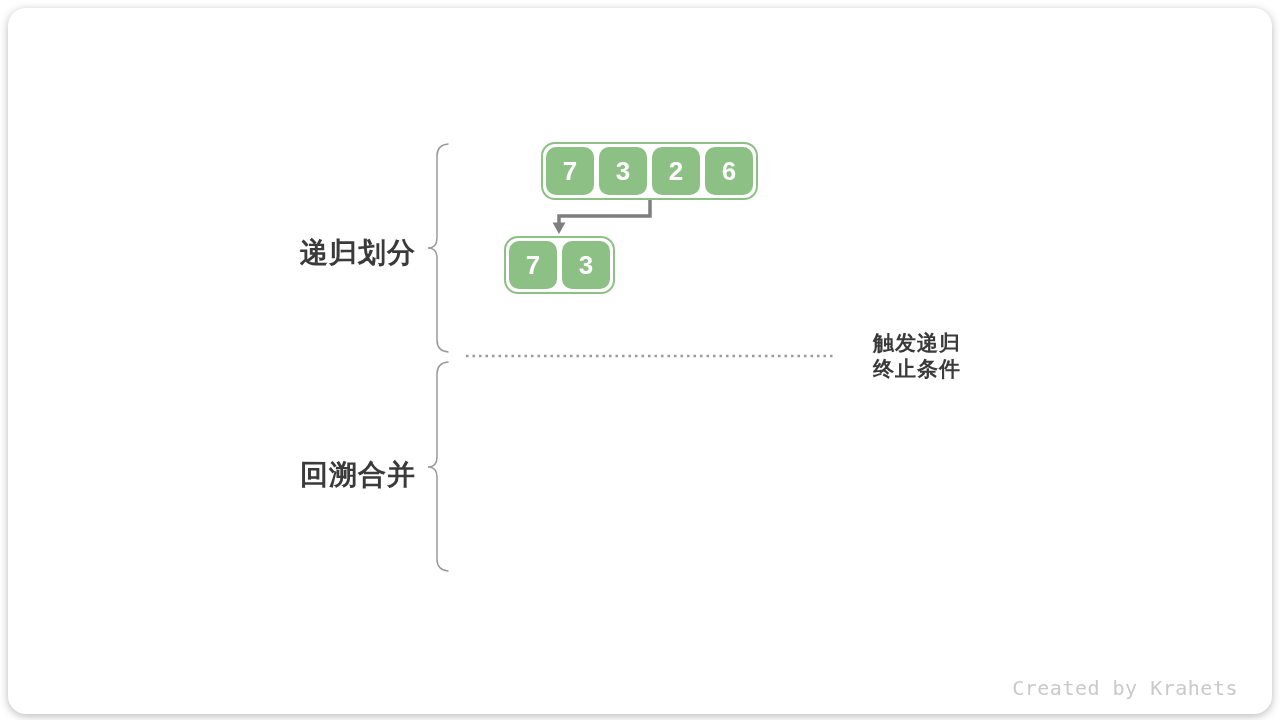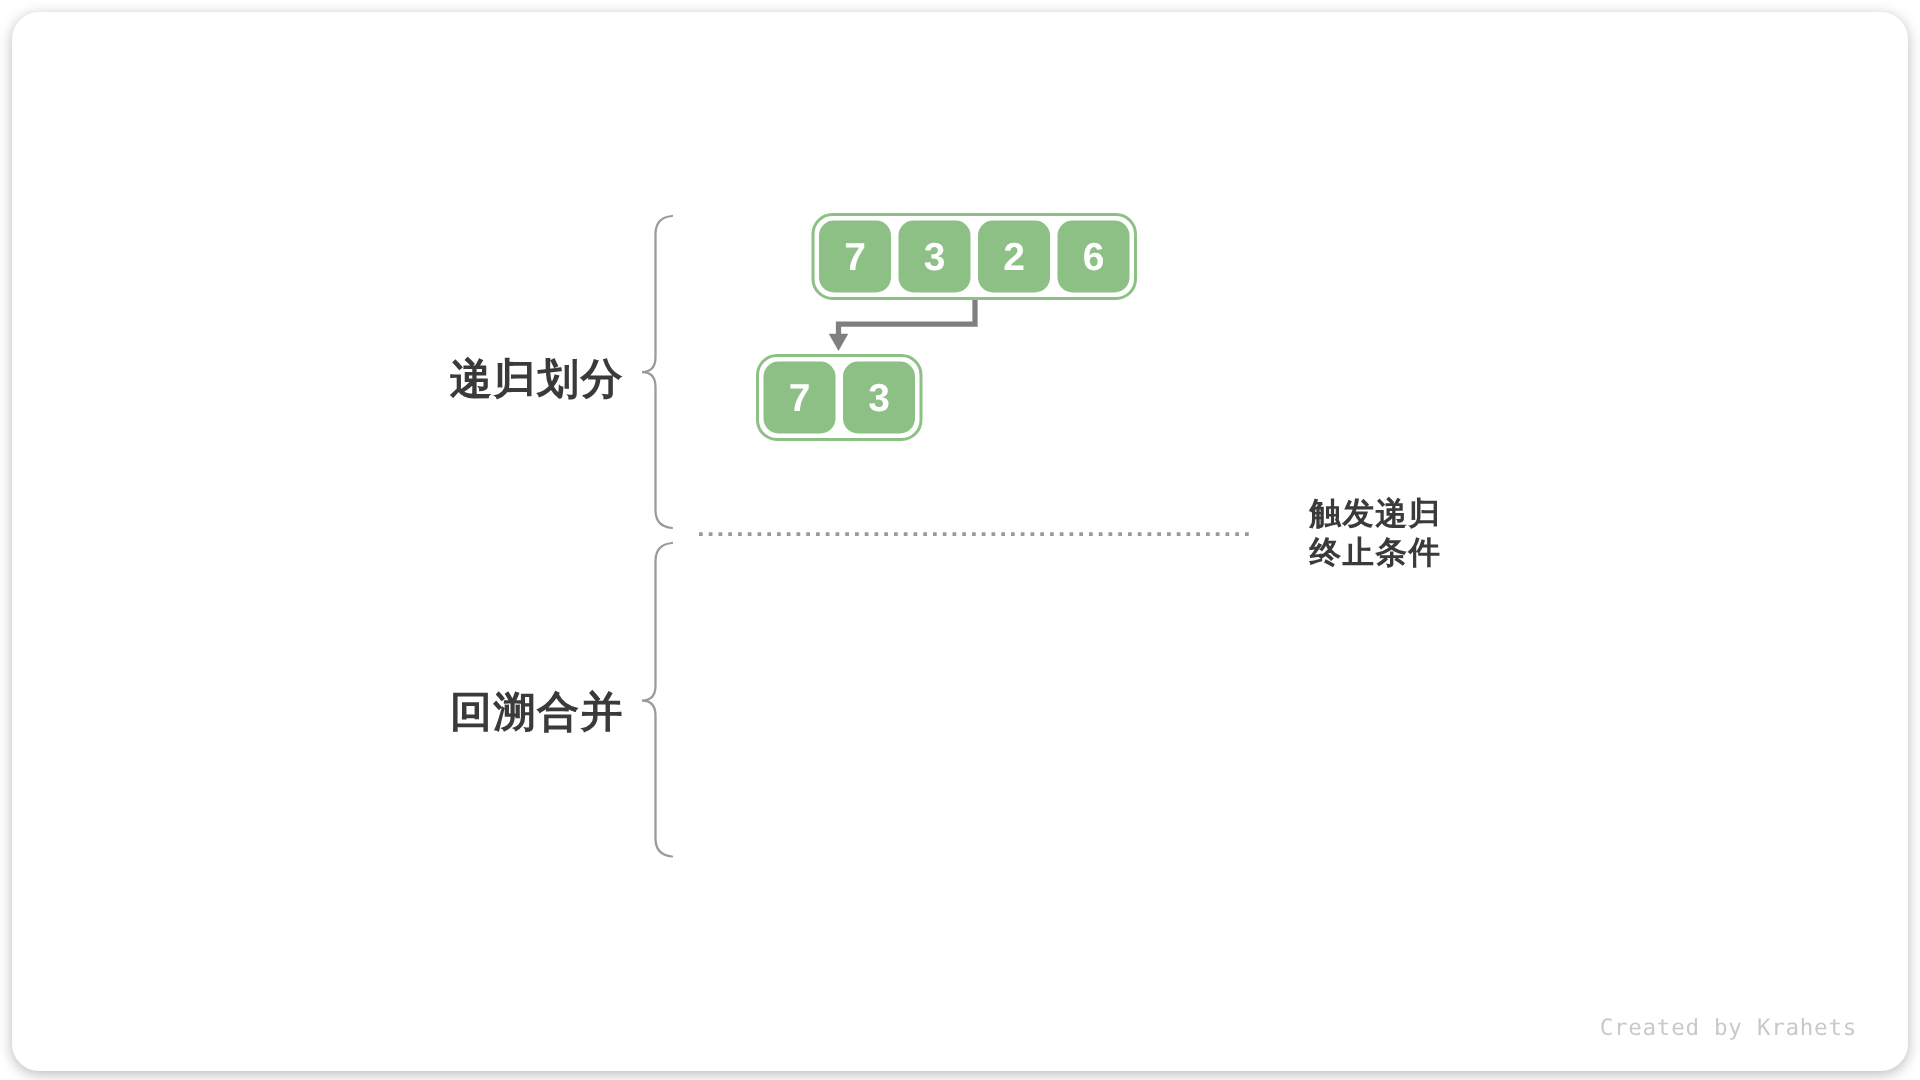--- a/index.html
+++ b/index.html
@@ -84,21 +84,21 @@
     letter-spacing: 1px;
     white-space: pre-line;
     margin-left: 28px;
   }
   
   #watermark {
     position: absolute;
     right: 42px;
     top: 676px;
     font-family: "DejaVu Sans Mono", "Liberation Mono", monospace;
-    font-size: 15px;
+    font-size: 20px;
     color: #c9c9c9;
     letter-spacing: 0.5px;
   }
 </style>
 </head>
 <body>
 
 <div id="canvas">
   <div id="card"></div>
 

